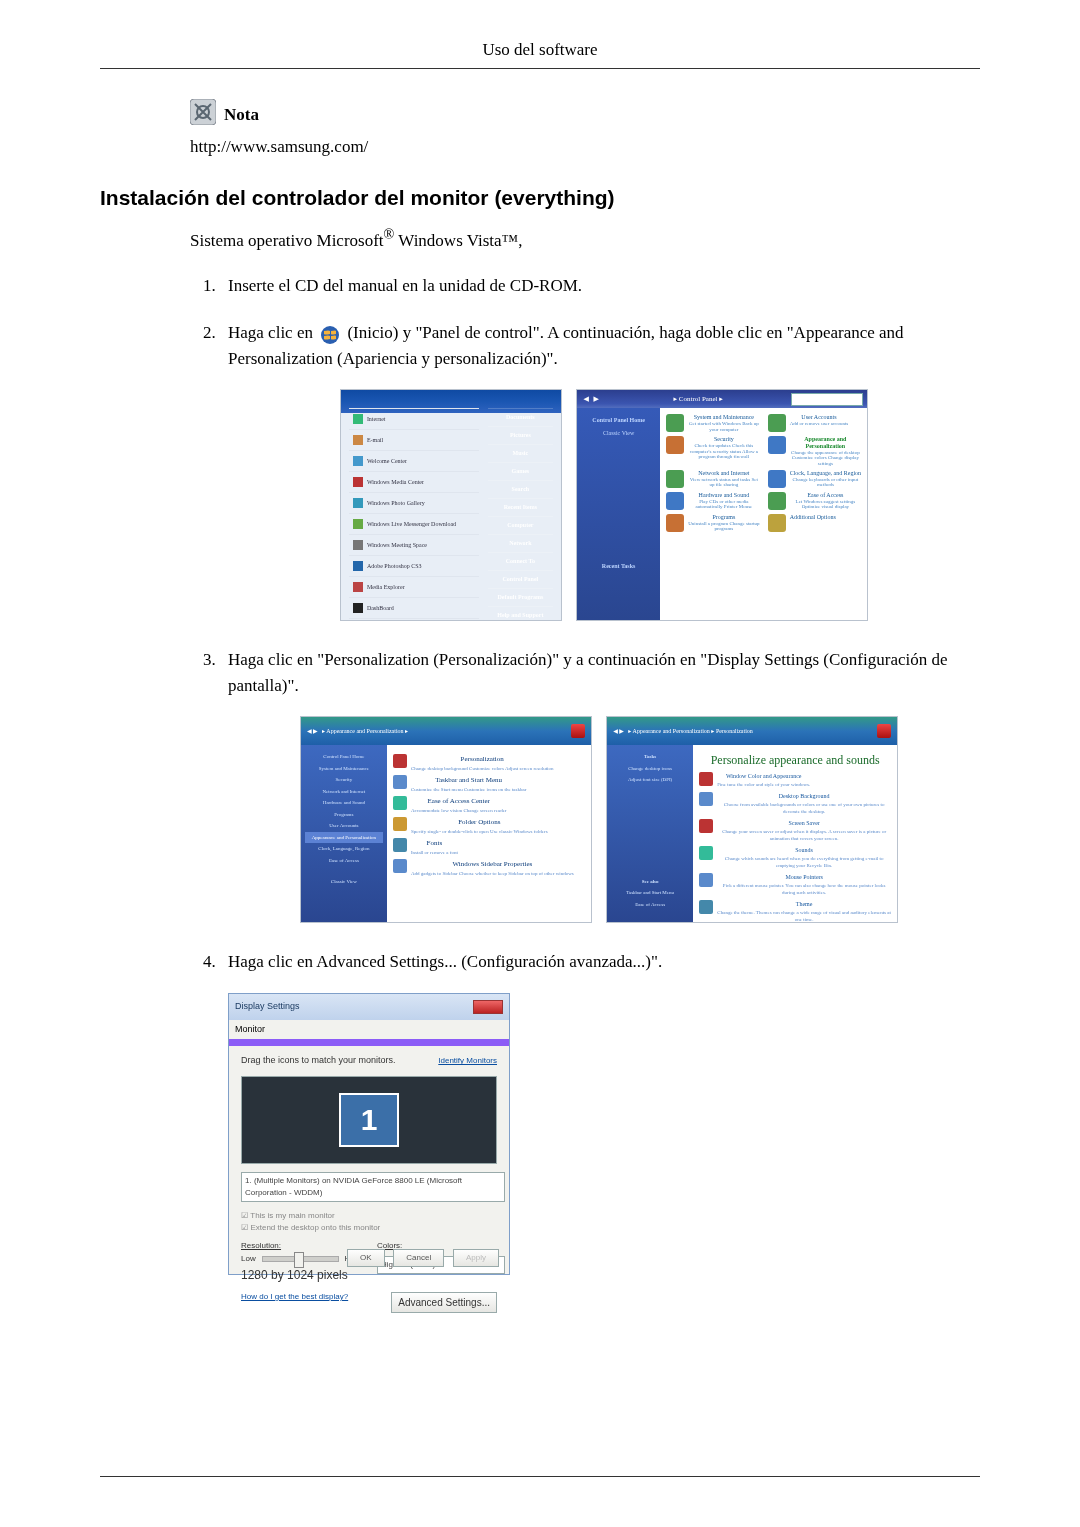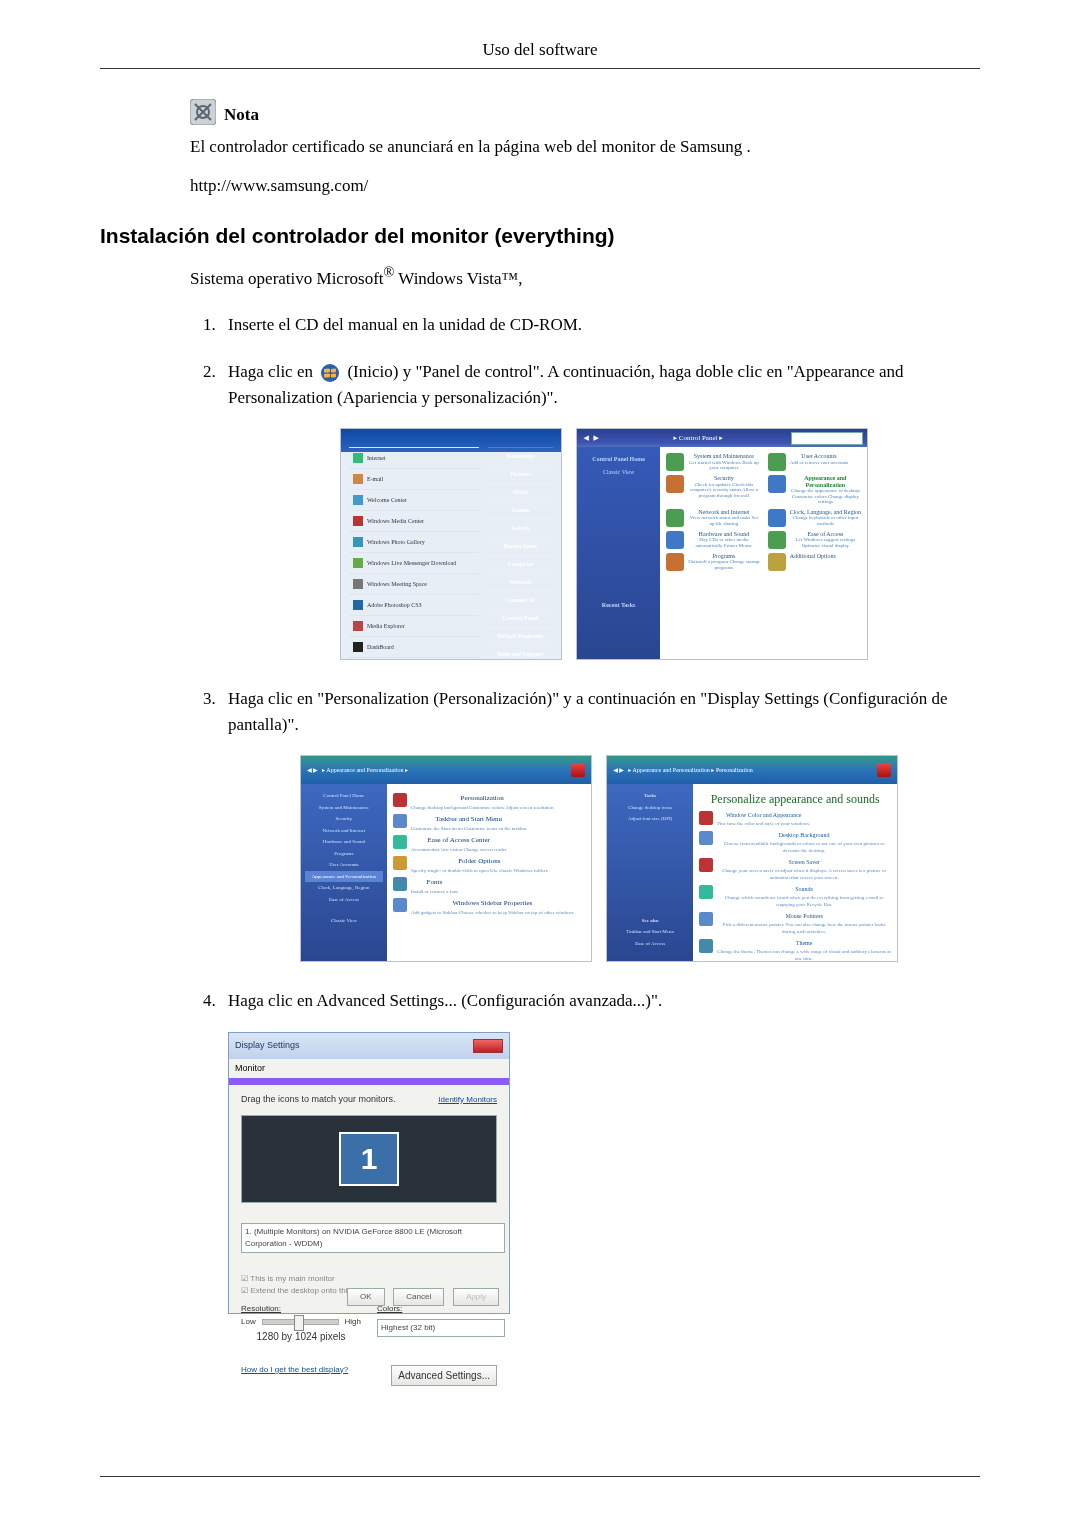--- a/index.html
+++ b/index.html
@@ -154,27 +154,27 @@
     position:relative;
   }
   .ss-display .ttl{height:20px;background:linear-gradient(#d9e5f5,#bfd2ec);font-size:9px;color:#16365d;padding:3px 6px;display:flex;align-items:center;}
   .ss-display .ttl .x{margin-left:auto;width:28px;height:12px;background:linear-gradient(#e66,#b22);border:1px solid #933;}
   .ss-display .tab{font-size:9px;padding:3px 6px;border-bottom:7px solid #8b5cf6;}
   .ss-display .cnt{padding:8px 12px;font-size:9px;color:#333;}
   .ss-display .cnt .row1{display:flex;justify-content:space-between;align-items:center;}
   .ss-display .cnt .linkbtn{text-decoration:underline;color:#0a4ea0;font-size:8px;}
   .ss-display .monbox{height:86px;background:#29323a;border:1px solid #9aa;margin:8px 0;display:flex;align-items:center;justify-content:center;}
   .ss-display .monbox .m1{width:56px;height:50px;background:#3b6fa8;border:2px solid #fff;color:#fff;display:flex;align-items:center;justify-content:center;font-size:30px;font-weight:bold;}
-  .ss-display .sel{width:100%;font-size:8px;border:1px solid #9aa;padding:2px 3px;background:#fff;margin:20px 0;color:#444;}
+  .ss-display .sel{width:100%;font-size:8px;border:1px solid #9aa;padding:2px 3px;background:#fff;margin:8px 0;color:#444;}
   .ss-display .chk{font-size:8px;color:#888;}
   .ss-display .sliderrow{display:flex;gap:16px;margin-top:6px;}
   .ss-display .sliderrow > div{flex:1;font-size:8px;}
   .ss-display .slidertrack{height:4px;background:#cfcfcb;border:1px solid #aaa;margin:4px 6px;position:relative;}
   .ss-display .slidertrack .thumb{position:absolute;left:42%;top:-5px;width:8px;height:14px;background:#f2f2ee;border:1px solid #888;}
-  .ss-display .reslbl{text-align:center;font-size:10px;}
+  .ss-display .reslbl{font-size:12px;}
   .ss-display .howlink{color:#0a4ea0;text-decoration:underline;font-size:8px;}
   .ss-display .advbtn{float:right;font-size:10px;border:1px solid #9aa;background:linear-gradient(#fefefe,#e6e6e2);padding:2px 6px;margin-top:2px;}
   .ss-display .btnrow{position:absolute;bottom:6px;right:10px;}
   .ss-display .btnrow span{display:inline-block;font-size:8px;border:1px solid #9aa;background:linear-gradient(#fefefe,#e6e6e2);padding:2px 12px;margin-left:4px;color:#555;}
   .footer-line {
     position:absolute;
     left:100px; right:100px; bottom:50px;
     border-top:1px solid #333;
   }
 </style>
@@ -187,21 +187,20 @@
   <div class="note-block">
     <span class="note-icon">
       <svg viewBox="0 0 26 26">
           <rect x="0" y="0" width="26" height="26" rx="4" fill="#ccd1d6" stroke="#8a9199"></rect>
           <path d="M5 5 L21 21 M5 21 L21 5" stroke="#5a6671" stroke-width="2"></path>
           <circle cx="13" cy="13" r="6" fill="none" stroke="#5a6671" stroke-width="2"></circle>
         </svg>
     </span>
     <span class="note-label">Nota</span>
     <div class="note-text">
-      <p>El controlador certificado se anunciará en la página web del monitor de Samsung .</p>
       <p>http://www.samsung.com/</p>
     </div>
   </div>
 
   <div class="section-heading">Instalación del controlador del monitor (everything)</div>
 
   <div class="indent">
     <span>Sistema operativo Microsoft</span><sup>®</sup><span> Windows Vista™,</span>
   </div>
 

